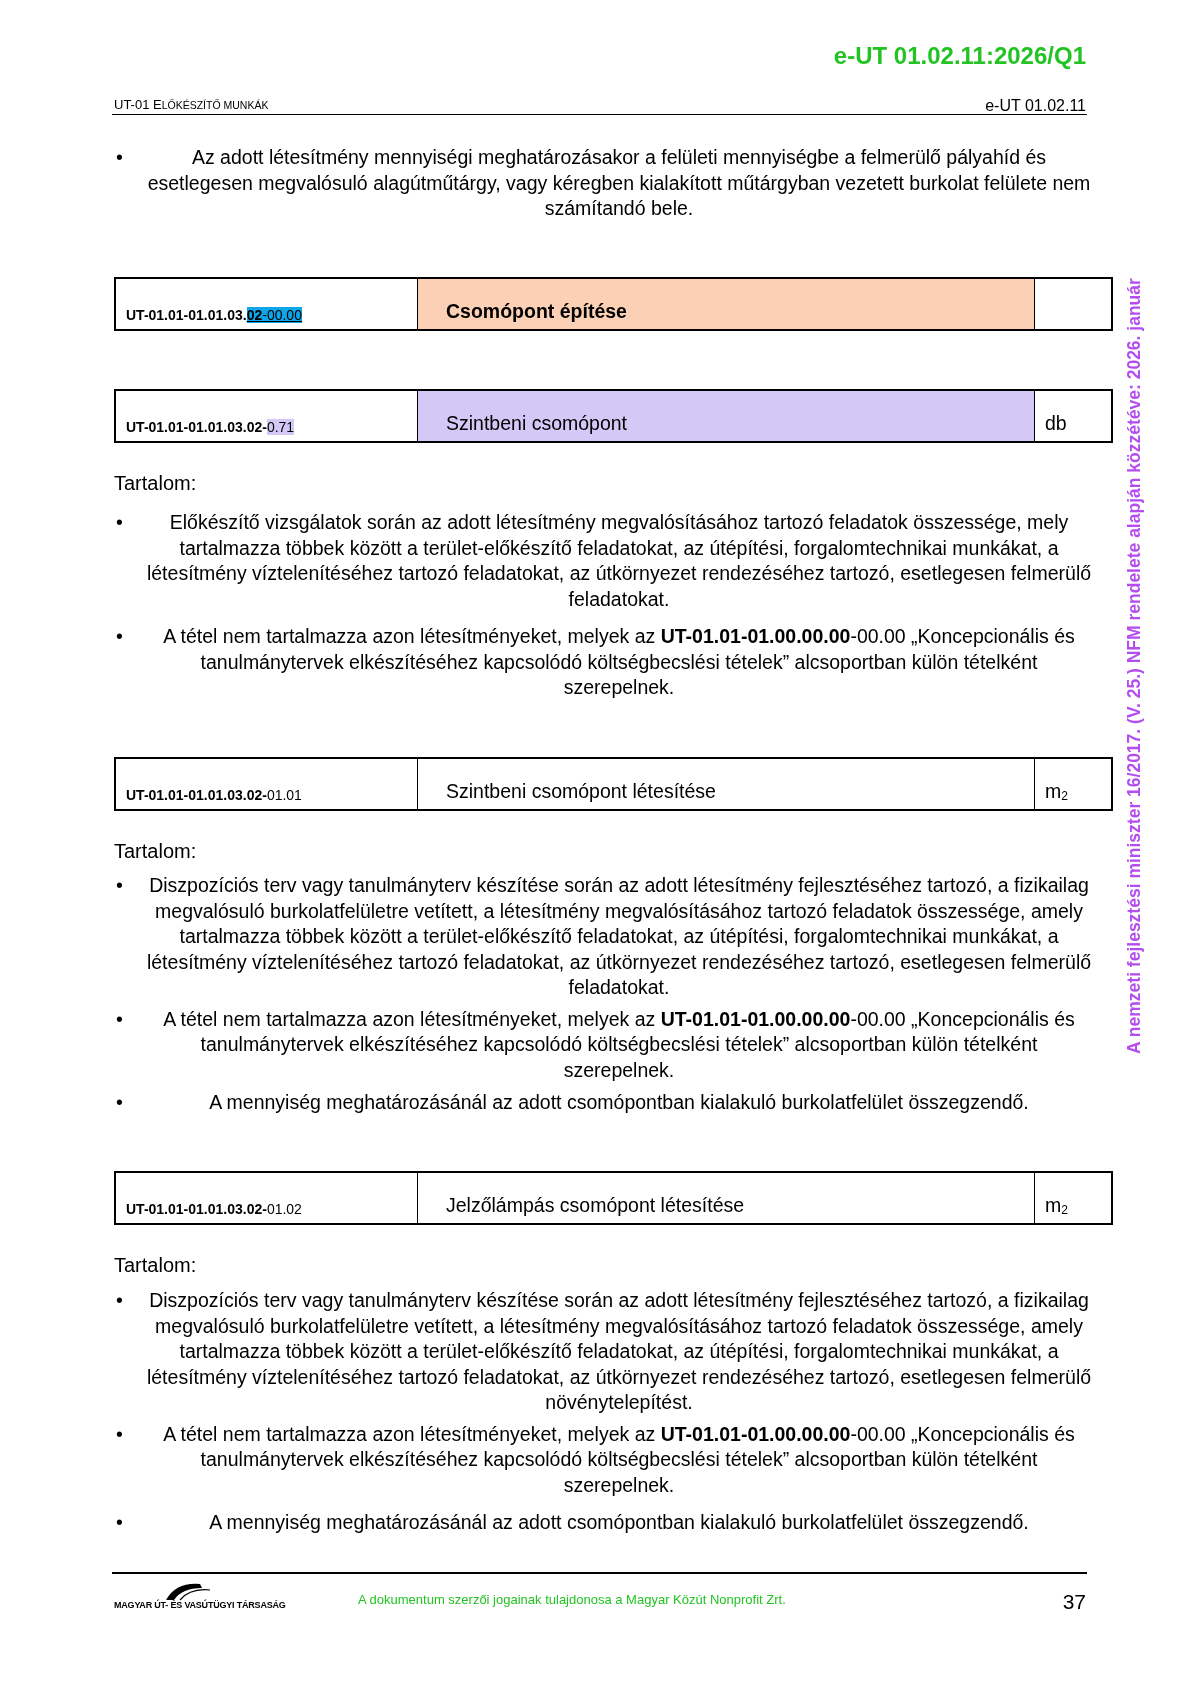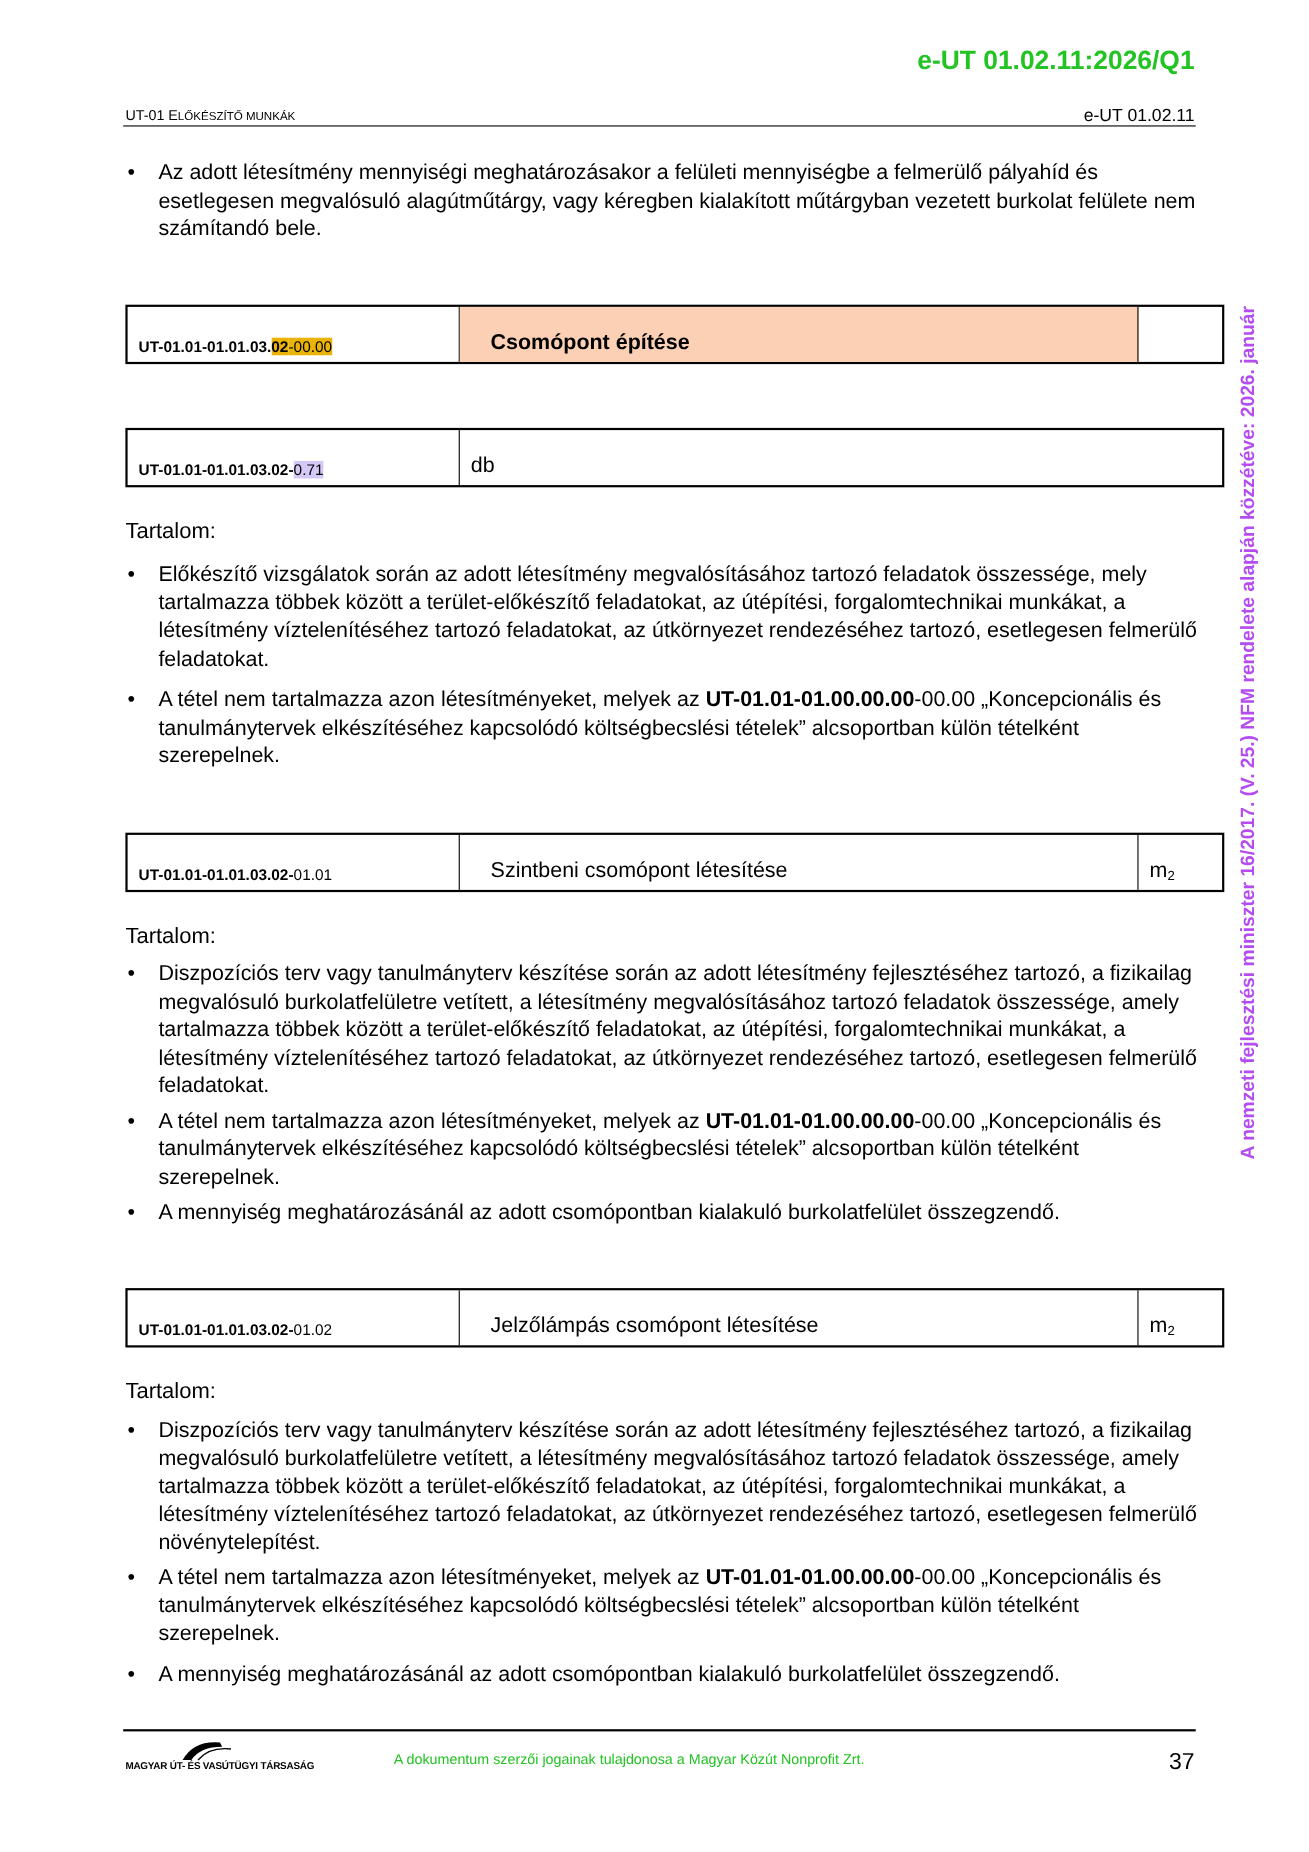--- a/index.html
+++ b/index.html
@@ -5,31 +5,31 @@
   html, body { margin: 0; padding: 0; background: #ffffff; }
   body { width: 1190px; height: 1684px; position: relative; overflow: hidden;
          font-family: "Liberation Sans", sans-serif; color: #000; }
   .abs { position: absolute; }
   .doc-code { right: 104px; top: 42px; font-size: 24px; font-weight: bold; color: #22c322; }
   .hdr-left { left: 114px; top: 97px; font-size: 13px; }
   .hdr-left .sc { font-size: 10.5px; }
   .hdr-right { right: 104px; top: 97px; font-size: 16px; }
   .hdr-line { left: 112px; right: 103px; top: 114px; height: 0; border-top: 1.5px solid #000; }
   .para { left: 114px; width: 980px; font-size: 19.5px; line-height: 25.5px; }
-  .bullet { position: relative; padding-left: 30px; margin: 0; }
+  .bullet { position: relative; padding-left: 30px; margin: 0; text-align: center; }
   .bullet::before { content: "•"; position: absolute; left: 2px; top: 0; }
   .item-table { position: absolute; left: 114px; width: 999px; height: 54px; border: 2px solid #000;
                 box-sizing: border-box; display: flex; }
   .cell-code { width: 302px; border-right: 1.5px solid #000; box-sizing: border-box;
                display: flex; align-items: flex-end; padding: 0 0 6px 10px; font-size: 14px; white-space: nowrap; }
   .cell-name { flex: 1; border-right: 1.5px solid #000; box-sizing: border-box;
                display: flex; align-items: flex-end; padding: 0 0 6px 28px; font-size: 19.5px; }
   .cell-unit { width: 76px; display: flex; align-items: flex-end; padding: 0 18px 6px 10px; font-size: 19.5px; box-sizing: border-box; }
   .b { font-weight: bold; }
-  .hl-orange { background: #eab308; }
+  .hl-orange { background: #0ea5e9; text-decoration: underline; }
   .hl-purple { background: #d4c8f7; }
   .fill-orange { background: #fbd0b5; }
   .fill-purple { background: #d4c8f7; }
   .tartalom { left: 114px; font-size: 20px; }
   .side-text { left: 1124px; top: 1054px; transform: rotate(-90deg); transform-origin: left top;
                font-size: 17.5px; font-weight: bold; color: #b44cf0; white-space: nowrap; }
   .footer-line { left: 112px; right: 103px; top: 1572px; border-top: 2.5px solid #000; }
   .footer-logo { left: 114px; top: 1578px; width: 150px; height: 36px; }
   .footer-logo-text { position: absolute; left: 0; top: 22px; font-size: 9px; font-weight: bold; white-space: nowrap; letter-spacing: -0.2px; }
   .footer-copy { left: 358px; top: 1592px; font-size: 13px; color: #22c322; }
@@ -56,20 +56,21 @@
   </div>
   <div class="cell-name fill-orange b">Csomópont építése</div>
   <div class="cell-unit"></div>
 </div>
 
 <div class="item-table" style="top:389px;">
   <div class="cell-code">
     <span class="b">UT-01.01-01.01.03.02-</span>
       <span class="hl-purple">0.71</span>
   </div>
+  <div class="cell-name fill-purple">Szintbeni csomópont</div>
   <div class="cell-unit">db</div>
 </div>
 <div class="abs tartalom" style="top:472px;">Tartalom:</div>
 <div class="abs para" style="top:510px;">
   <p class="bullet">Előkészítő vizsgálatok során az adott létesítmény megvalósításához tartozó feladatok összessége, mely tartalmazza többek között a terület-előkészítő feladatokat, az útépítési, forgalomtechnikai munkákat, a létesítmény víztelenítéséhez tartozó feladatokat, az útkörnyezet rendezéséhez tartozó, esetlegesen felmerülő feladatokat.</p>
   <p class="bullet" style="margin-top:12px;"><span>A tétel nem tartalmazza azon létesítményeket, melyek az </span><span class="b">UT-01.01-01.00.00.00</span><span>-00.00</span><span> „Koncepcionális és tanulmánytervek elkészítéséhez kapcsolódó költségbecslési tételek” alcsoportban külön tételként szerepelnek.</span></p>
 </div>
 
 <div class="item-table" style="top:757px;">
   <div class="cell-code">

